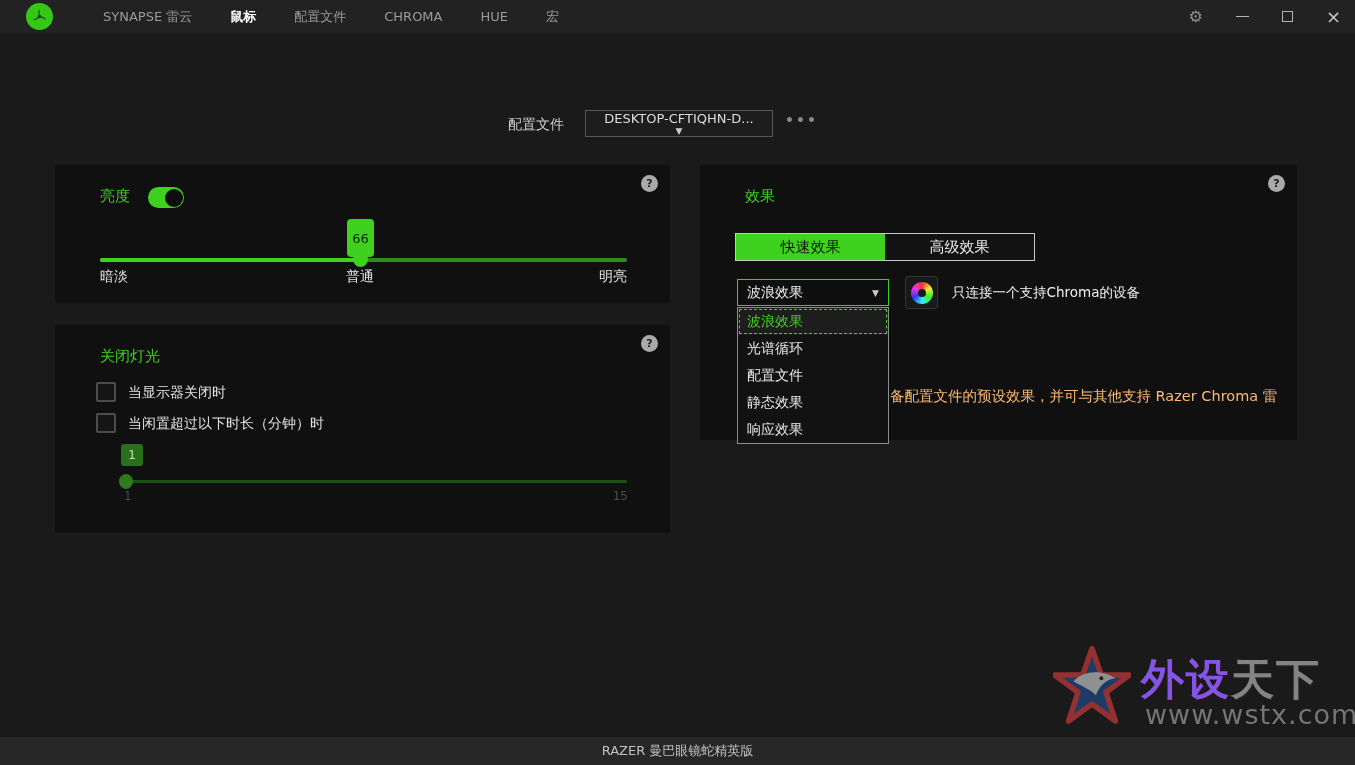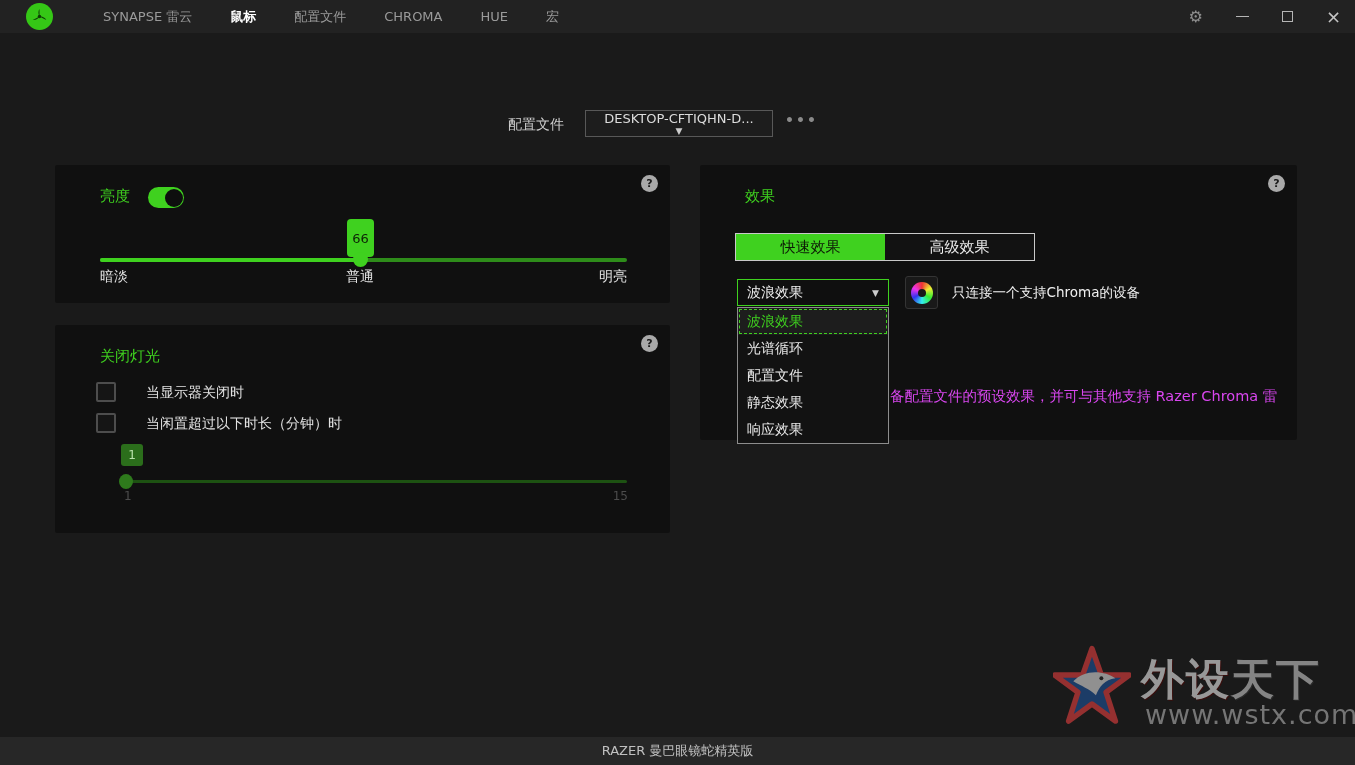--- a/index.html
+++ b/index.html
@@ -54,56 +54,56 @@
     background:#0e0e0e; }
   .val-badge { position:absolute; min-width:27px; height:38px; border-radius:4px; background:#3fd11f;
     color:#0d2406; font-size:13px; display:flex; align-items:center; justify-content:center; padding:0 4px; }
   .slider-track { position:absolute; height:4px; background:#2e8c1a; border-radius:2px; cursor:pointer; }
   .slider-fill { position:absolute; left:0; top:0; height:100%; background:#3fd11f; border-radius:2px; }
   .slider-handle { position:absolute; top:-6px; width:15px; height:15px; border-radius:50%; background:#3fd11f; cursor:grab; }
   .scale-lbl { position:absolute; font-size:14px; color:#e2e2e2; white-space:nowrap; }
   
   .checkrow-box { position:absolute; width:20px; height:20px; border:2px solid #4d4d4d; background:#151515;
     border-radius:2px; cursor:pointer; }
-  .checkrow-lbl { position:absolute; font-size:14px; color:#e2e2e2; white-space:nowrap;margin-left:18px; }
+  .checkrow-lbl { position:absolute; font-size:14px; color:#e2e2e2; white-space:nowrap; }
   .badge-dis { position:absolute; width:22px; height:22px; border-radius:3px; background:#2b6e1b;
     color:#b9e3ab; font-size:12px; display:flex; align-items:center; justify-content:center; }
   .track-dis { position:absolute; height:3px; background:#1d5212; border-radius:2px; }
   .handle-dis { position:absolute; top:-6px; width:14px; height:15px; border-radius:50%; background:#2e7a1c; }
   .minmax { position:absolute; font-size:12px; color:#4c4c4c; }
   
   .tabgroup { position:absolute; left:35px; top:68px; width:300px; height:28px; display:flex;
     border:1px solid #c9c9c9; background:#121212; }
   .tab { flex:1; display:flex; align-items:center; justify-content:center; font-size:15px; cursor:pointer; }
   .tab.active { background:#3fd11f; color:#0e1c07; }
   .tab.inactive { color:#ececec; }
   .fx-select { position:absolute; left:37px; top:114px; width:152px; height:27px; background:#0f0f0f;
     border:1.5px solid #3fd11f; color:#f0f0f0; font-size:14px; display:flex; align-items:center;
     justify-content:space-between; padding:0 9px; cursor:pointer; z-index:6; }
   .color-btn { position:absolute; left:205px; top:111px; width:33px; height:33px; background:#191919;
     border:1px solid #343434; border-radius:3px; display:flex; align-items:center; justify-content:center; cursor:pointer; }
   .wheel { position:relative; width:22px; height:22px; border-radius:50%;
     background:conic-gradient(#e33,#ee3,#3e3,#3ee,#33e,#e3e,#e33); }
   .wheel::after { content:""; position:absolute; inset:7px; background:#191919; border-radius:50%; }
   .chroma-note { position:absolute; left:252px; top:119px; font-size:13.5px; color:#f0f0f0; white-space:nowrap; }
-  .fx-desc { position:absolute; left:190px; top:222px; right:12px; font-size:14.5px; color:#d946ef;
+  .fx-desc { position:absolute; left:190px; top:222px; right:12px; font-size:14.5px; color:#fdba74;
     white-space:nowrap; overflow:hidden; z-index:1; }
   .droplist { position:absolute; left:37px; top:142px; width:152px; background:#121212;
     border:1px solid #8d8d8d; z-index:5; }
   .drop-item { height:27px; line-height:27px; padding-left:9px; font-size:14px; color:#e8e8e8; cursor:pointer; }
   .drop-item.selected { color:#3fd11f; background:#1d1d1d; outline:1px dashed #3fd11f; outline-offset:-2px; }
   
   .footer { position:absolute; left:0; bottom:0; width:100%; height:28px; background:#272727;
     display:flex; align-items:center; justify-content:center; font-size:13px; color:#c0c0c0; }
   
   .watermark { position:absolute; right:10px; bottom:30px; width:300px; height:92px; opacity:0.92; }
   .wm-star { position:absolute; left:8px; top:2px; width:78px; height:82px; }
   .wm-text { position:absolute; left:96px; top:8px; font-size:43px; font-weight:bold; letter-spacing:2px;
     font-family:"DejaVu Sans","Liberation Sans",sans-serif; white-space:nowrap; }
-  .wm-red { color:#a3a3a3; text-shadow:1px 1px 0 #3a0e0c; }
+  .wm-red { color:#8b5cf6; text-shadow:1px 1px 0 #3a0e0c; }
   .wm-gray { color:#8d8d8d; text-shadow:1px 1px 0 #2c2c2c; }
   .wm-url { position:absolute; left:100px; top:56px; font-size:27px; color:#7d7d7d; letter-spacing:1px; }
 </style>
 </head>
 <body>
 
 <div class="window">
 
   <div class="topbar">
     <div class="logo-badge">

